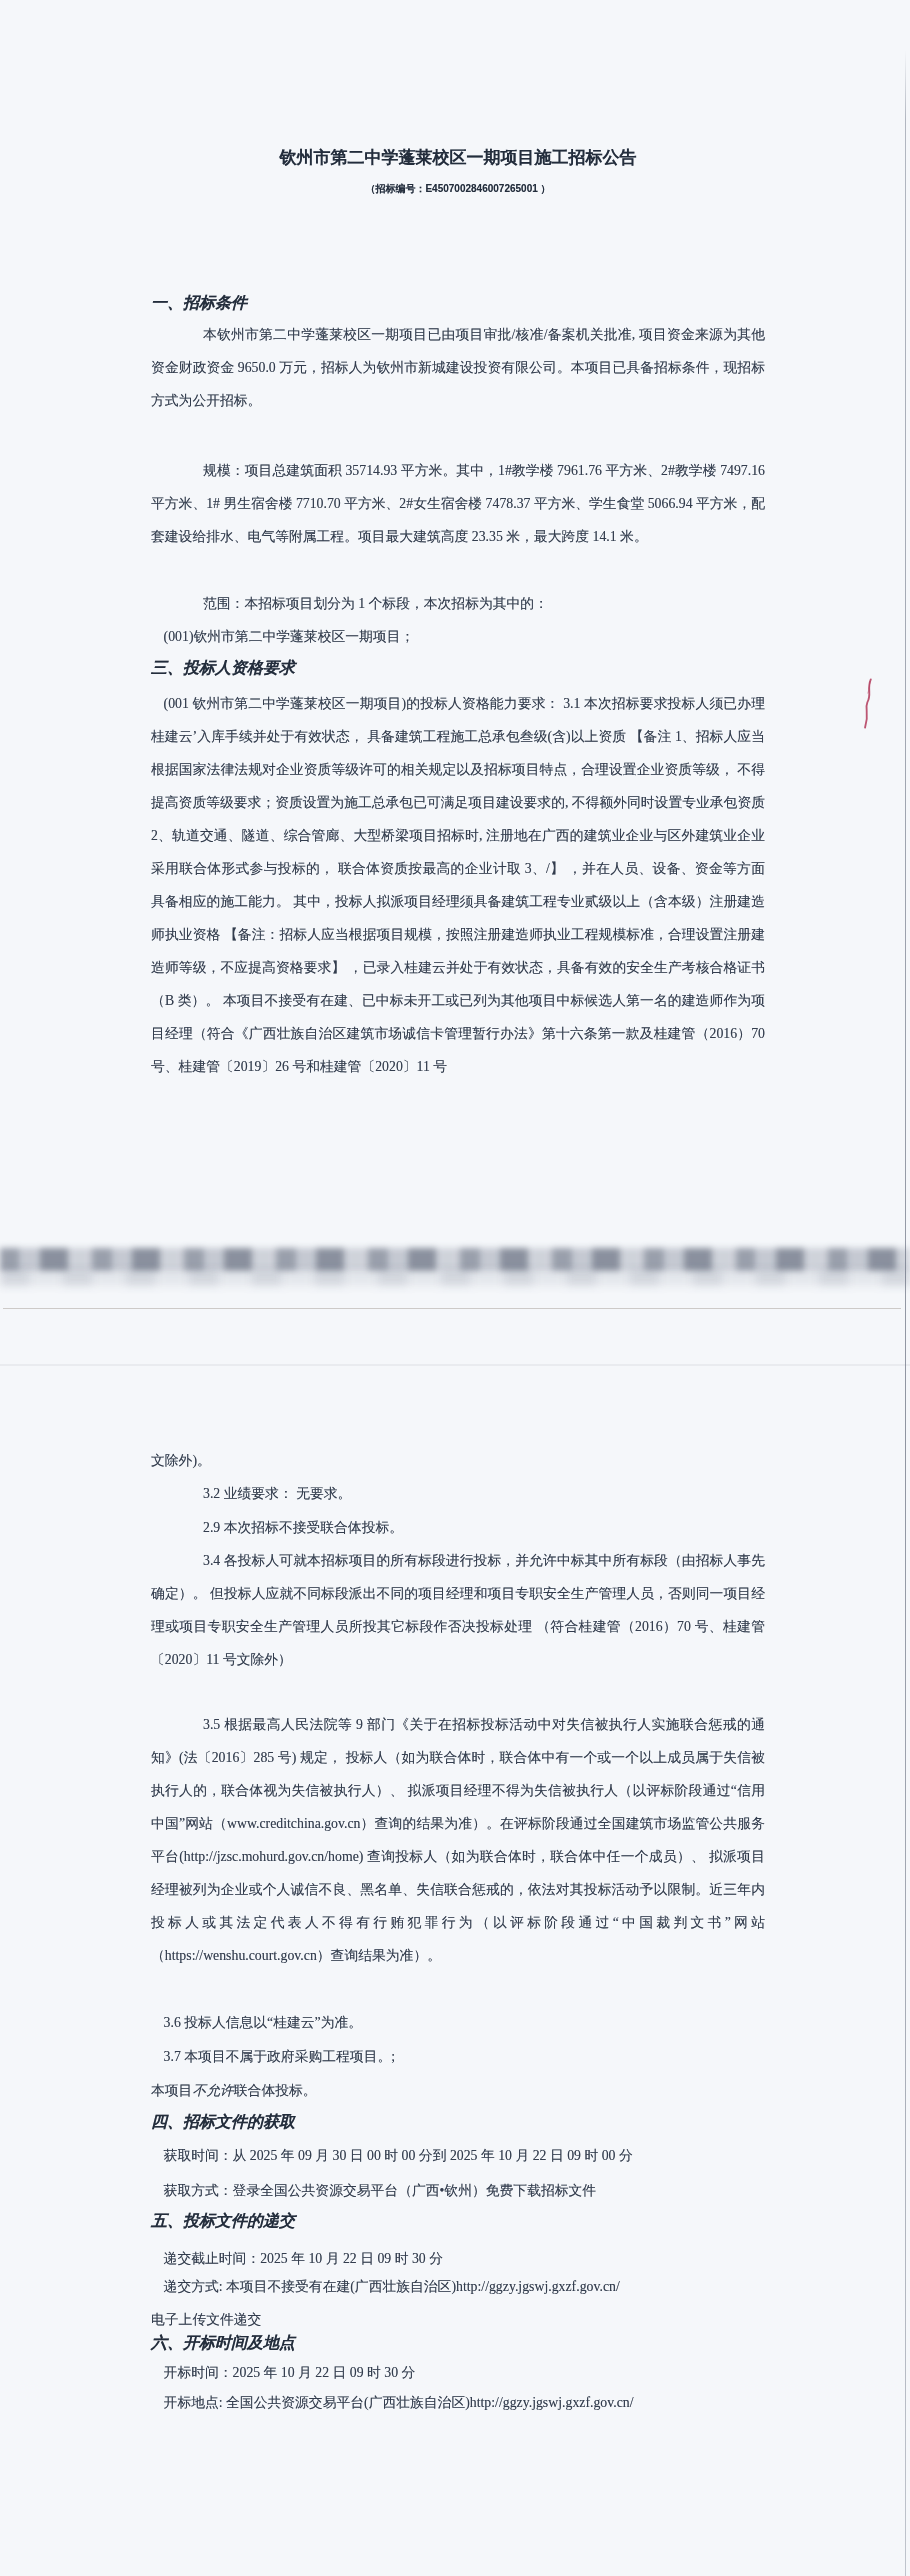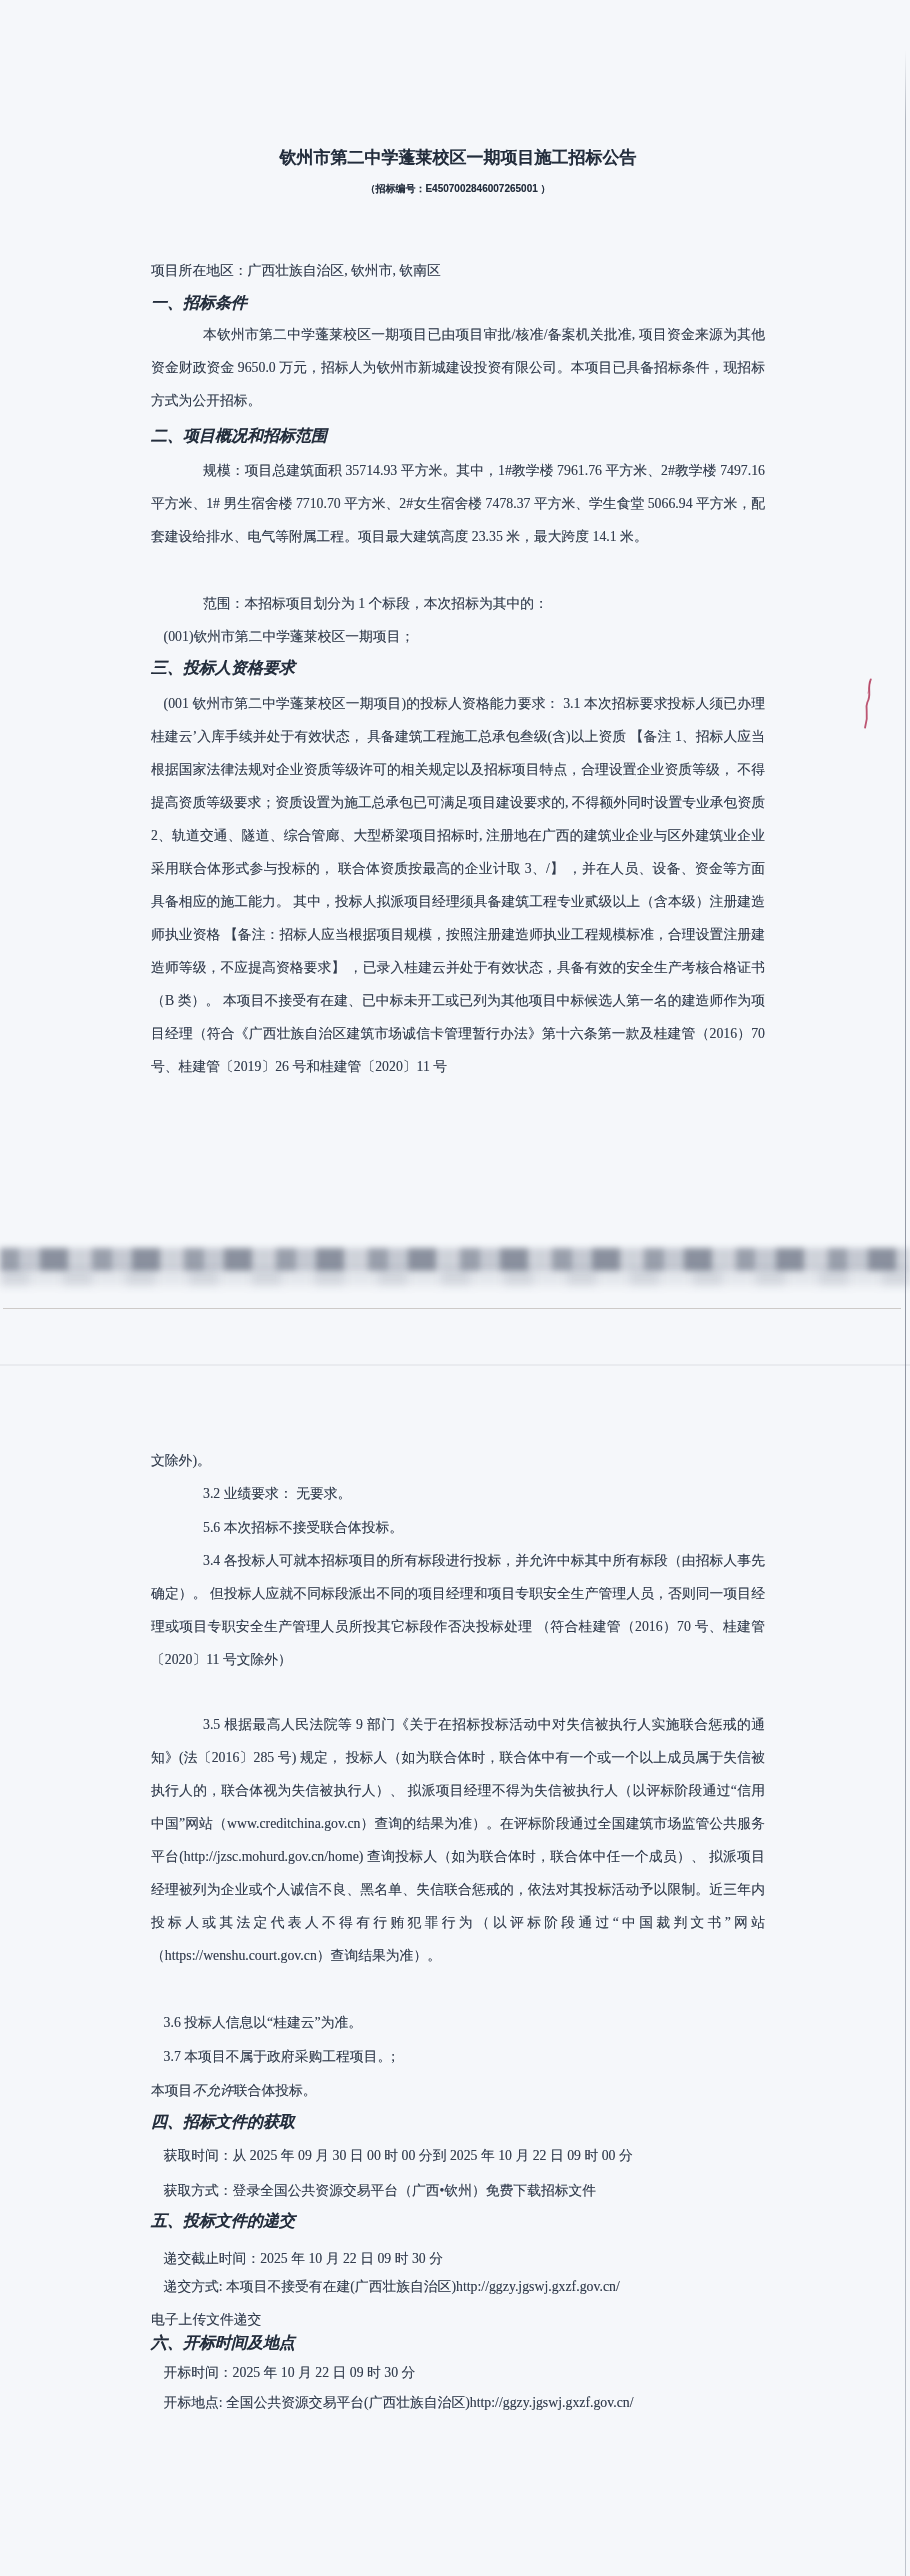--- a/index.html
+++ b/index.html
@@ -110,36 +110,34 @@
   <div class="smear-b"></div>
   <div class="page2-top"></div>
   <div class="faint-line"></div>
   <svg class="red-mark" viewBox="0 0 36 92">
     <path d="M24 4 C17 20 26 30 18 44 C13 56 22 62 14 88" fill="none" stroke="var(--red-mark)" stroke-width="3.2" stroke-linecap="round" opacity="0.85"></path>
     <path d="M23 8 C20 16 22 20 19 28" fill="none" stroke="var(--red-mark)" stroke-width="1.6" stroke-linecap="round" opacity="0.55"></path>
   </svg>
 
   <div class="blk t-title center">钦州市第二中学蓬莱校区一期项目施工招标公告</div>
   <div class="blk t-sub center">（招标编号：E4507002846007265001 ）</div>
-  <div class="blk t-loc">项目所在地区：广西壮族自治区, 钦州市, 钦南区</div>
 
   <div class="blk hd t-h1">一、招标条件</div>
   <div class="blk ind-90 t-p1">本钦州市第二中学蓬莱校区一期项目已由项目审批/核准/备案机关批准, 项目资金来源为其他资金财政资金 9650.0 万元，招标人为钦州市新城建设投资有限公司。本项目已具备招标条件，现招标方式为公开招标。</div>
 
-  <div class="blk hd t-h2">二、项目概况和招标范围</div>
   <div class="blk ind-90 t-p2">规模：项目总建筑面积 35714.93 平方米。其中，1#教学楼 7961.76 平方米、2#教学楼 7497.16 平方米、1# 男生宿舍楼 7710.70 平方米、2#女生宿舍楼 7478.37 平方米、学生食堂 5066.94 平方米，配套建设给排水、电气等附属工程。项目最大建筑高度 23.35 米，最大跨度 14.1 米。</div>
   <div class="blk ind-90 t-p3">范围：本招标项目划分为 1 个标段，本次招标为其中的：</div>
   <div class="blk ind-22 t-p4">(001)钦州市第二中学蓬莱校区一期项目；</div>
 
   <div class="blk hd t-h3">三、投标人资格要求</div>
   <div class="blk ind-22 t-p5">(001 钦州市第二中学蓬莱校区一期项目)的投标人资格能力要求：      3.1 本次招标要求投标人须已办理桂建云’入库手续并处于有效状态，  具备建筑工程施工总承包叁级(含)以上资质 【备注 1、招标人应当根据国家法律法规对企业资质等级许可的相关规定以及招标项目特点，合理设置企业资质等级，  不得提高资质等级要求；资质设置为施工总承包已可满足项目建设要求的, 不得额外同时设置专业承包资质   2、轨道交通、隧道、综合管廊、大型桥梁项目招标时, 注册地在广西的建筑业企业与区外建筑业企业采用联合体形式参与投标的， 联合体资质按最高的企业计取   3、/】 ，并在人员、设备、资金等方面具备相应的施工能力。  其中，投标人拟派项目经理须具备建筑工程专业贰级以上（含本级）注册建造师执业资格 【备注：招标人应当根据项目规模，按照注册建造师执业工程规模标准，合理设置注册建造师等级，不应提高资格要求】 ，已录入桂建云并处于有效状态，具备有效的安全生产考核合格证书（B 类）。  本项目不接受有在建、已中标未开工或已列为其他项目中标候选人第一名的建造师作为项目经理（符合《广西壮族自治区建筑市场诚信卡管理暂行办法》第十六条第一款及桂建管（2016）70 号、桂建管〔2019〕26 号和桂建管〔2020〕11 号</div>
 
   <div class="blk t-p6">文除外)。</div>
   <div class="blk ind-90 t-p7">3.2 业绩要求：  无要求。</div>
-  <div class="blk ind-90 t-p8">5.6  本次招标不接受联合体投标。</div>
+  <div class="blk ind-90 t-p8">2.9  本次招标不接受联合体投标。</div>
   <div class="blk ind-90 t-p9">3.4 各投标人可就本招标项目的所有标段进行投标，并允许中标其中所有标段（由招标人事先确定）。  但投标人应就不同标段派出不同的项目经理和项目专职安全生产管理人员，否则同一项目经理或项目专职安全生产管理人员所投其它标段作否决投标处理  （符合桂建管（2016）70 号、桂建管〔2020〕11 号文除外）</div>
   <div class="blk ind-90 t-p10">3.5 根据最高人民法院等 9 部门《关于在招标投标活动中对失信被执行人实施联合惩戒的通知》(法〔2016〕285 号) 规定，  投标人（如为联合体时，联合体中有一个或一个以上成员属于失信被执行人的，联合体视为失信被执行人）、  拟派项目经理不得为失信被执行人（以评标阶段通过“信用中国”网站（www.creditchina.gov.cn）查询的结果为准）。在评标阶段通过全国建筑市场监管公共服务平台(http://jzsc.mohurd.gov.cn/home) 查询投标人（如为联合体时，联合体中任一个成员）、  拟派项目经理被列为企业或个人诚信不良、黑名单、失信联合惩戒的，依法对其投标活动予以限制。近三年内投标人或其法定代表人不得有行贿犯罪行为（以评标阶段通过“中国裁判文书”网站（https://wenshu.court.gov.cn）查询结果为准）。</div>
   <div class="blk ind-22 t-p11">3.6 投标人信息以“桂建云”为准。</div>
   <div class="blk ind-22 t-p12">3.7 本项目不属于政府采购工程项目。;</div>
   <div class="blk t-p13">
     <span>本项目</span><span class="it">不允许</span><span>联合体投标。</span>
   </div>
 
   <div class="blk hd t-h4">四、招标文件的获取</div>
   <div class="blk ind-22 t-p14">获取时间：从 2025 年 09 月 30 日 00 时 00 分到 2025 年 10 月 22 日 09 时 00 分</div>

